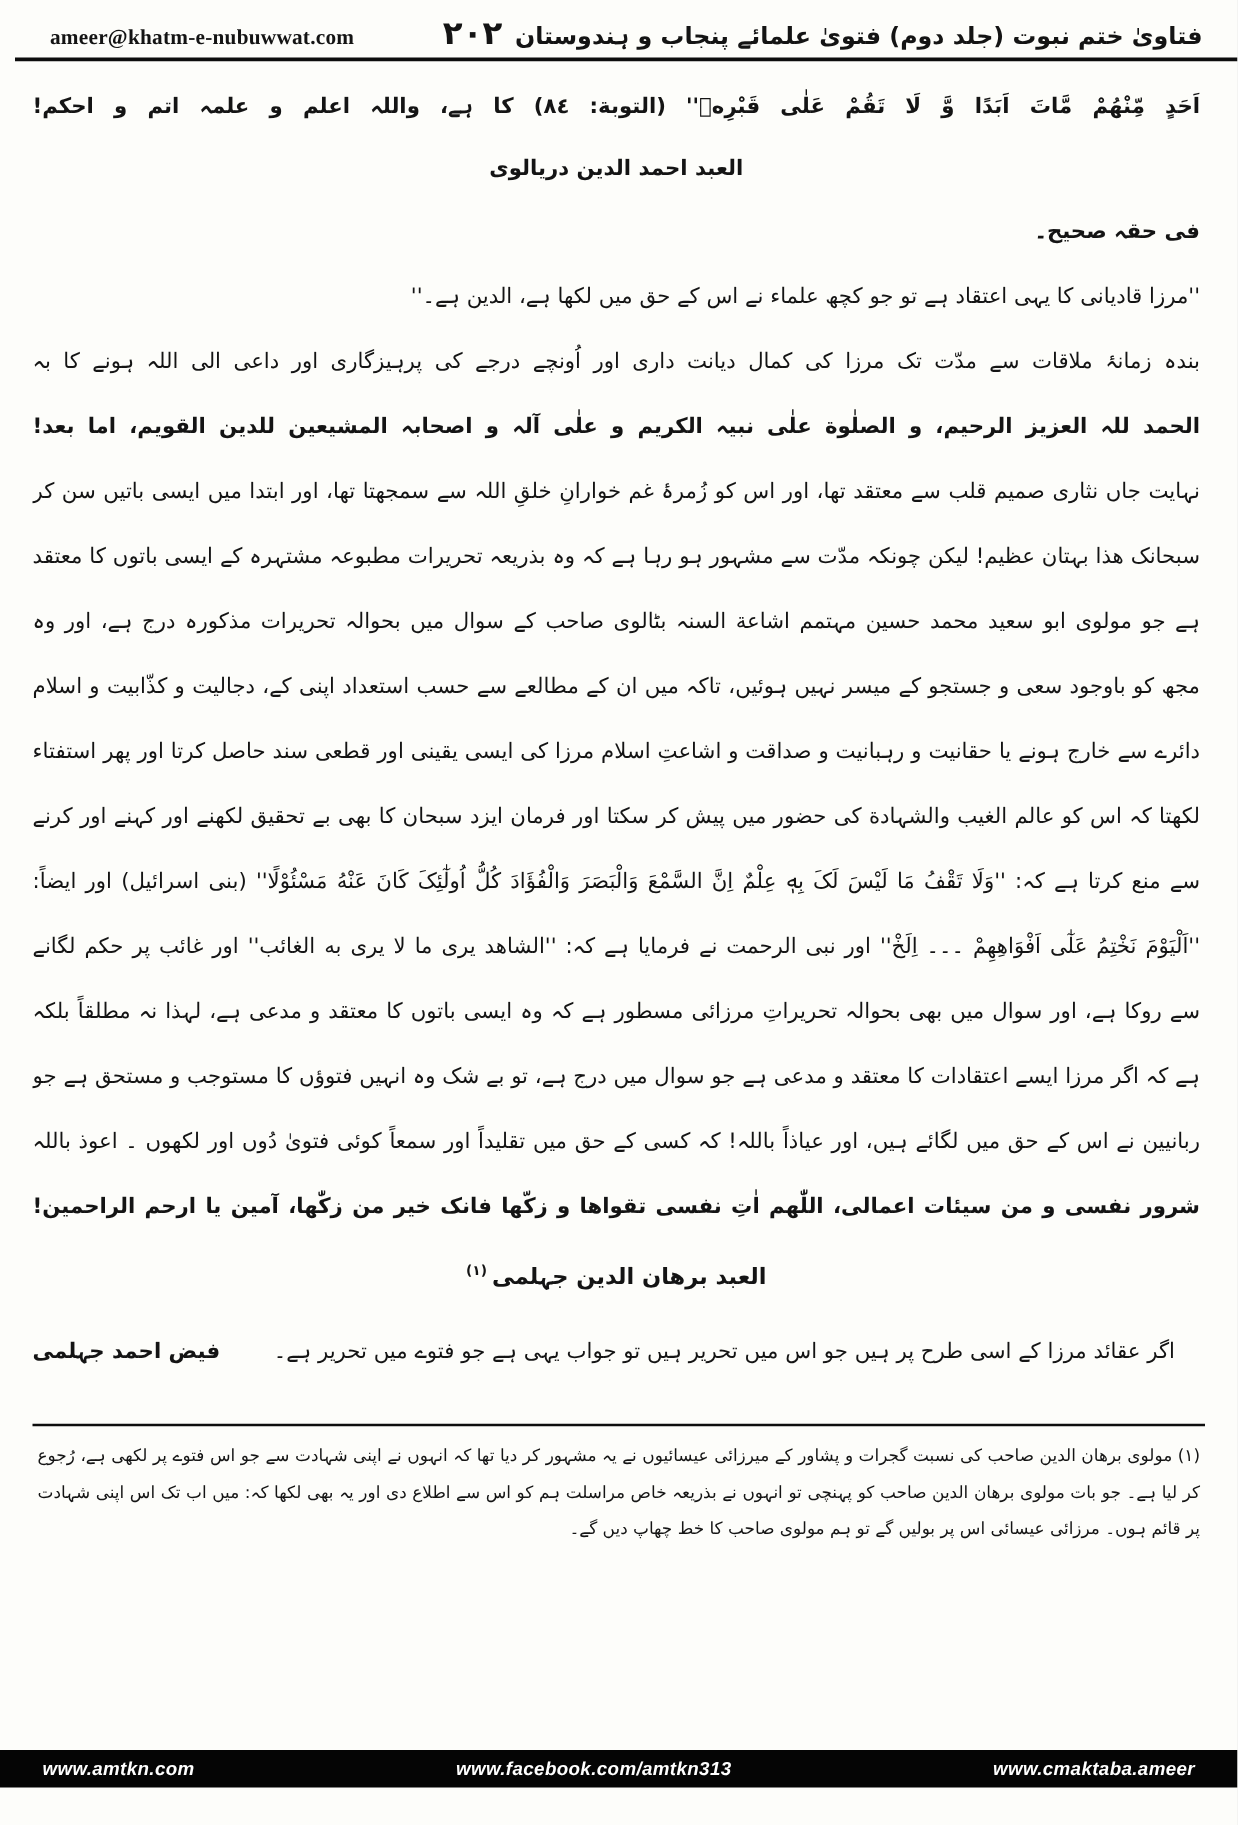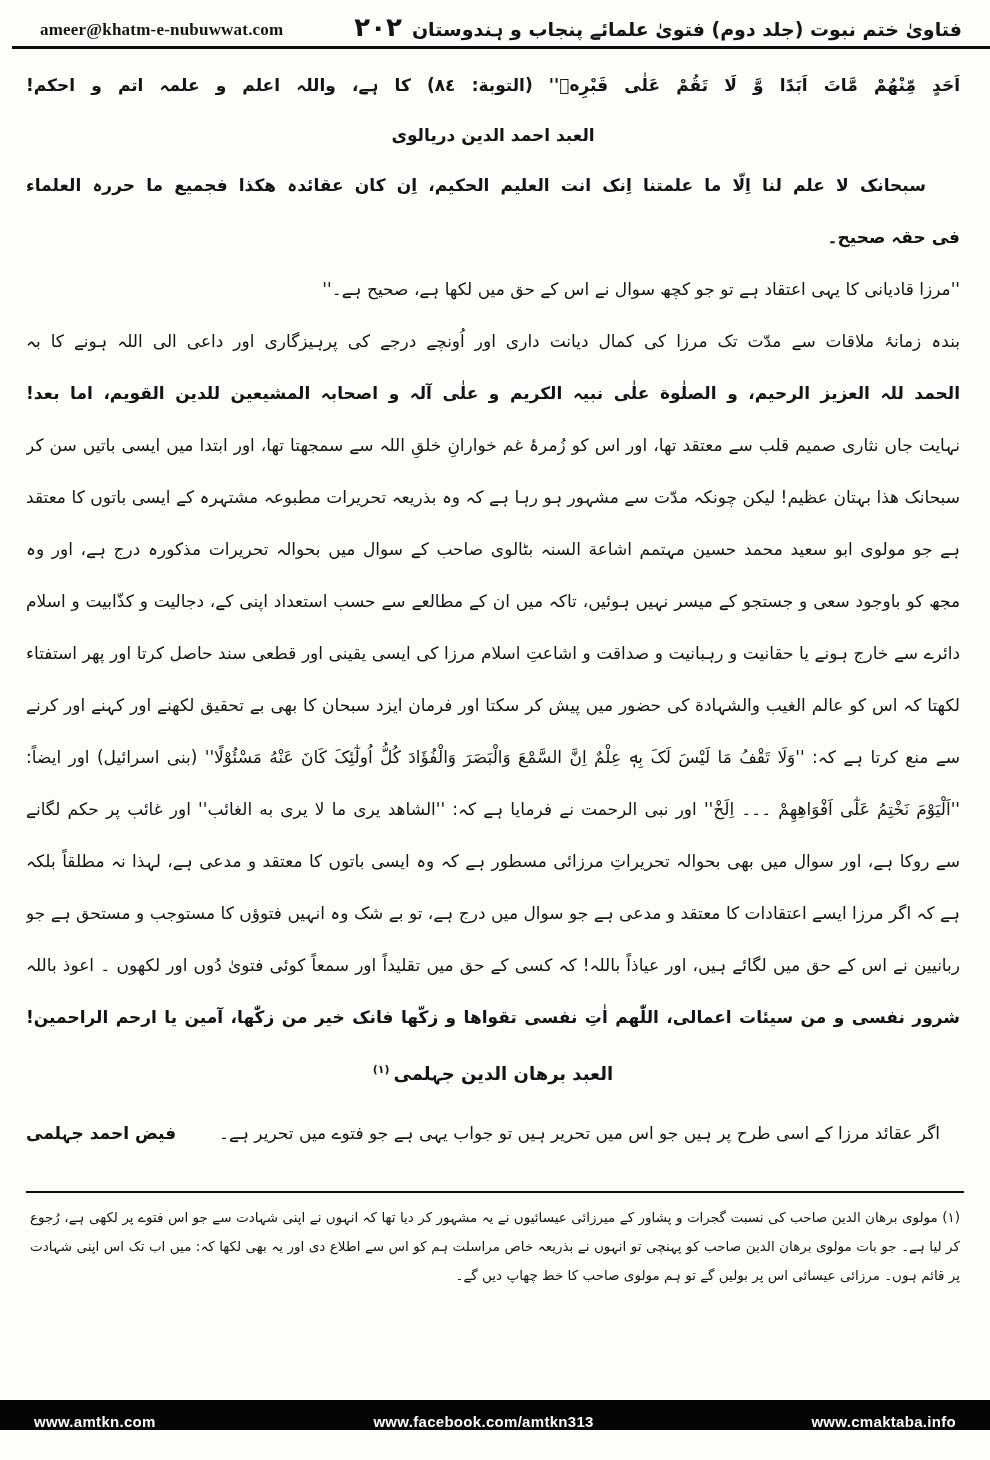--- a/index.html
+++ b/index.html
@@ -40,46 +40,45 @@
   
   .footnote-rule{ margin:30px 26px 0 26px; border-top:2px solid #0d0d0d; }
   .footnote{
     direction:rtl; padding:10px 30px 0 30px;
     font-size:13.5px; line-height:29px; text-align:justify;
   }
   
   .footer{
     position:absolute; left:0; right:0; bottom:30px; height:30px;
     background:#050505; color:#ffffff;
-    display:flex; align-items:flex-end; justify-content:space-between;
+    display:flex; align-items:center; justify-content:space-between;
     padding:0 34px; font-family:"Liberation Sans",sans-serif;
-    font-weight:bold; font-size:15px; letter-spacing:.3px;
+    font-weight:bold; font-size:15px; letter-spacing:.3px;font-style:italic;
   }
 </style>
 </head>
 <body>
 
 <div class="page">
 
   <div class="header">
     <div class="email">ameer@khatm-e-nubuwwat.com</div>
     <div class="pagenum">٢٠٢</div>
     <div class="title">فتاویٰ ختم نبوت (جلد دوم) فتویٰ علمائے پنجاب و ہندوستان</div>
   </div>
 
   <div class="content">
     <div class="l bold">اَحَدٍ مِّنْهُمْ مَّاتَ اَبَدًا وَّ لَا تَقُمْ عَلٰی قَبْرِهٖ'' (التوبة: ٨٤) کا ہے، واللہ اعلم و علمہ اتم و احکم!</div>
     <div class="l h48 center bold">العبد احمد الدین دریالوی</div>
-    <div class="l bold indent">سبحانک لا علم لنا اِلّا ما علمتنا اِنک انت العلیم الحکیم، اِن کان عقائدہ هکذا فجمیع ما حررہ العلماء</div>
 
     <div class="l flexline">
       <span class="fi-right bold">فی حقہ صحیح۔</span>
     </div>
 
-    <div class="l right">''مرزا قادیانی کا یہی اعتقاد ہے تو جو کچھ سوال نے اس کے حق میں لکھا ہے، صحیح ہے۔''</div>
+    <div class="l right">''مرزا قادیانی کا یہی اعتقاد ہے تو جو کچھ علماء نے اس کے حق میں لکھا ہے، الدین ہے۔''</div>
     <div class="l">بندہ زمانۂ ملاقات سے مدّت تک مرزا کی کمال دیانت داری اور اُونچے درجے کی پرہیزگاری اور داعی الی اللہ ہونے کا بہ</div>
 
     <div class="l bold">الحمد للہ العزیز الرحیم، و الصلٰوة علٰی نبیہ الکریم و علٰی آلہ و اصحابہ المشیعین للدین القویم، اما بعد!</div>
     <div class="l">نہایت جاں نثاری صمیم قلب سے معتقد تھا، اور اس کو زُمرۂ غم خوارانِ خلقِ اللہ سے سمجھتا تھا، اور ابتدا میں ایسی باتیں سن کر کہتا تھا کہ:</div>
     <div class="l">سبحانک هذا بہتان عظیم! لیکن چونکہ مدّت سے مشہور ہو رہا ہے کہ وہ بذریعہ تحریرات مطبوعہ مشتہرہ کے ایسی باتوں کا معتقد و مدعی</div>
     <div class="l">ہے جو مولوی ابو سعید محمد حسین مہتمم اشاعة السنہ بٹالوی صاحب کے سوال میں بحوالہ تحریرات مذکورہ درج ہے، اور وہ تحریرات آج تک</div>
     <div class="l">مجھ کو باوجود سعی و جستجو کے میسر نہیں ہوئیں، تاکہ میں ان کے مطالعے سے حسب استعداد اپنی کے، دجالیت و کذّابیت و اسلام کے</div>
     <div class="l">دائرے سے خارج ہونے یا حقانیت و رہبانیت و صداقت و اشاعتِ اسلام مرزا کی ایسی یقینی اور قطعی سند حاصل کرتا اور پھر استفتاء پر</div>
     <div class="l">لکھتا کہ اس کو عالم الغیب والشہادة کی حضور میں پیش کر سکتا اور فرمان ایزد سبحان کا بھی بے تحقیق لکھنے اور کہنے اور کرنے سے شدّت</div>
     <div class="l">سے منع کرتا ہے کہ: ''وَلَا تَقْفُ مَا لَیْسَ لَکَ بِهٖ عِلْمٌ اِنَّ السَّمْعَ وَالْبَصَرَ وَالْفُؤَادَ کُلُّ اُولٰٓئِکَ کَانَ عَنْهُ مَسْئُوْلًا'' (بنی اسرائیل) اور ایضاً:</div>
@@ -98,16 +97,16 @@
       <span class="name bold">فیض احمد جہلمی</span>
     </div>
   </div>
 
   <div class="footnote-rule"></div>
   <div class="footnote">(۱) مولوی برهان الدین صاحب کی نسبت گجرات و پشاور کے میرزائی عیسائیوں نے یہ مشہور کر دیا تھا کہ انہوں نے اپنی شہادت سے جو اس فتوے پر لکھی ہے، رُجوع کر لیا ہے۔ جو بات مولوی برهان الدین صاحب کو پہنچی تو انہوں نے بذریعہ خاص مراسلت ہم کو اس سے اطلاع دی اور یہ بھی لکھا کہ: میں اب تک اس اپنی شہادت پر قائم ہوں۔ مرزائی عیسائی اس پر بولیں گے تو ہم مولوی صاحب کا خط چھاپ دیں گے۔</div>
 
   <div class="footer">
     <span>www.amtkn.com</span>
     <span>www.facebook.com/amtkn313</span>
-    <span>www.cmaktaba.info</span>
+    <span>www.cmaktaba.ameer</span>
   </div>
 
 </div>
 
 </body></html>

